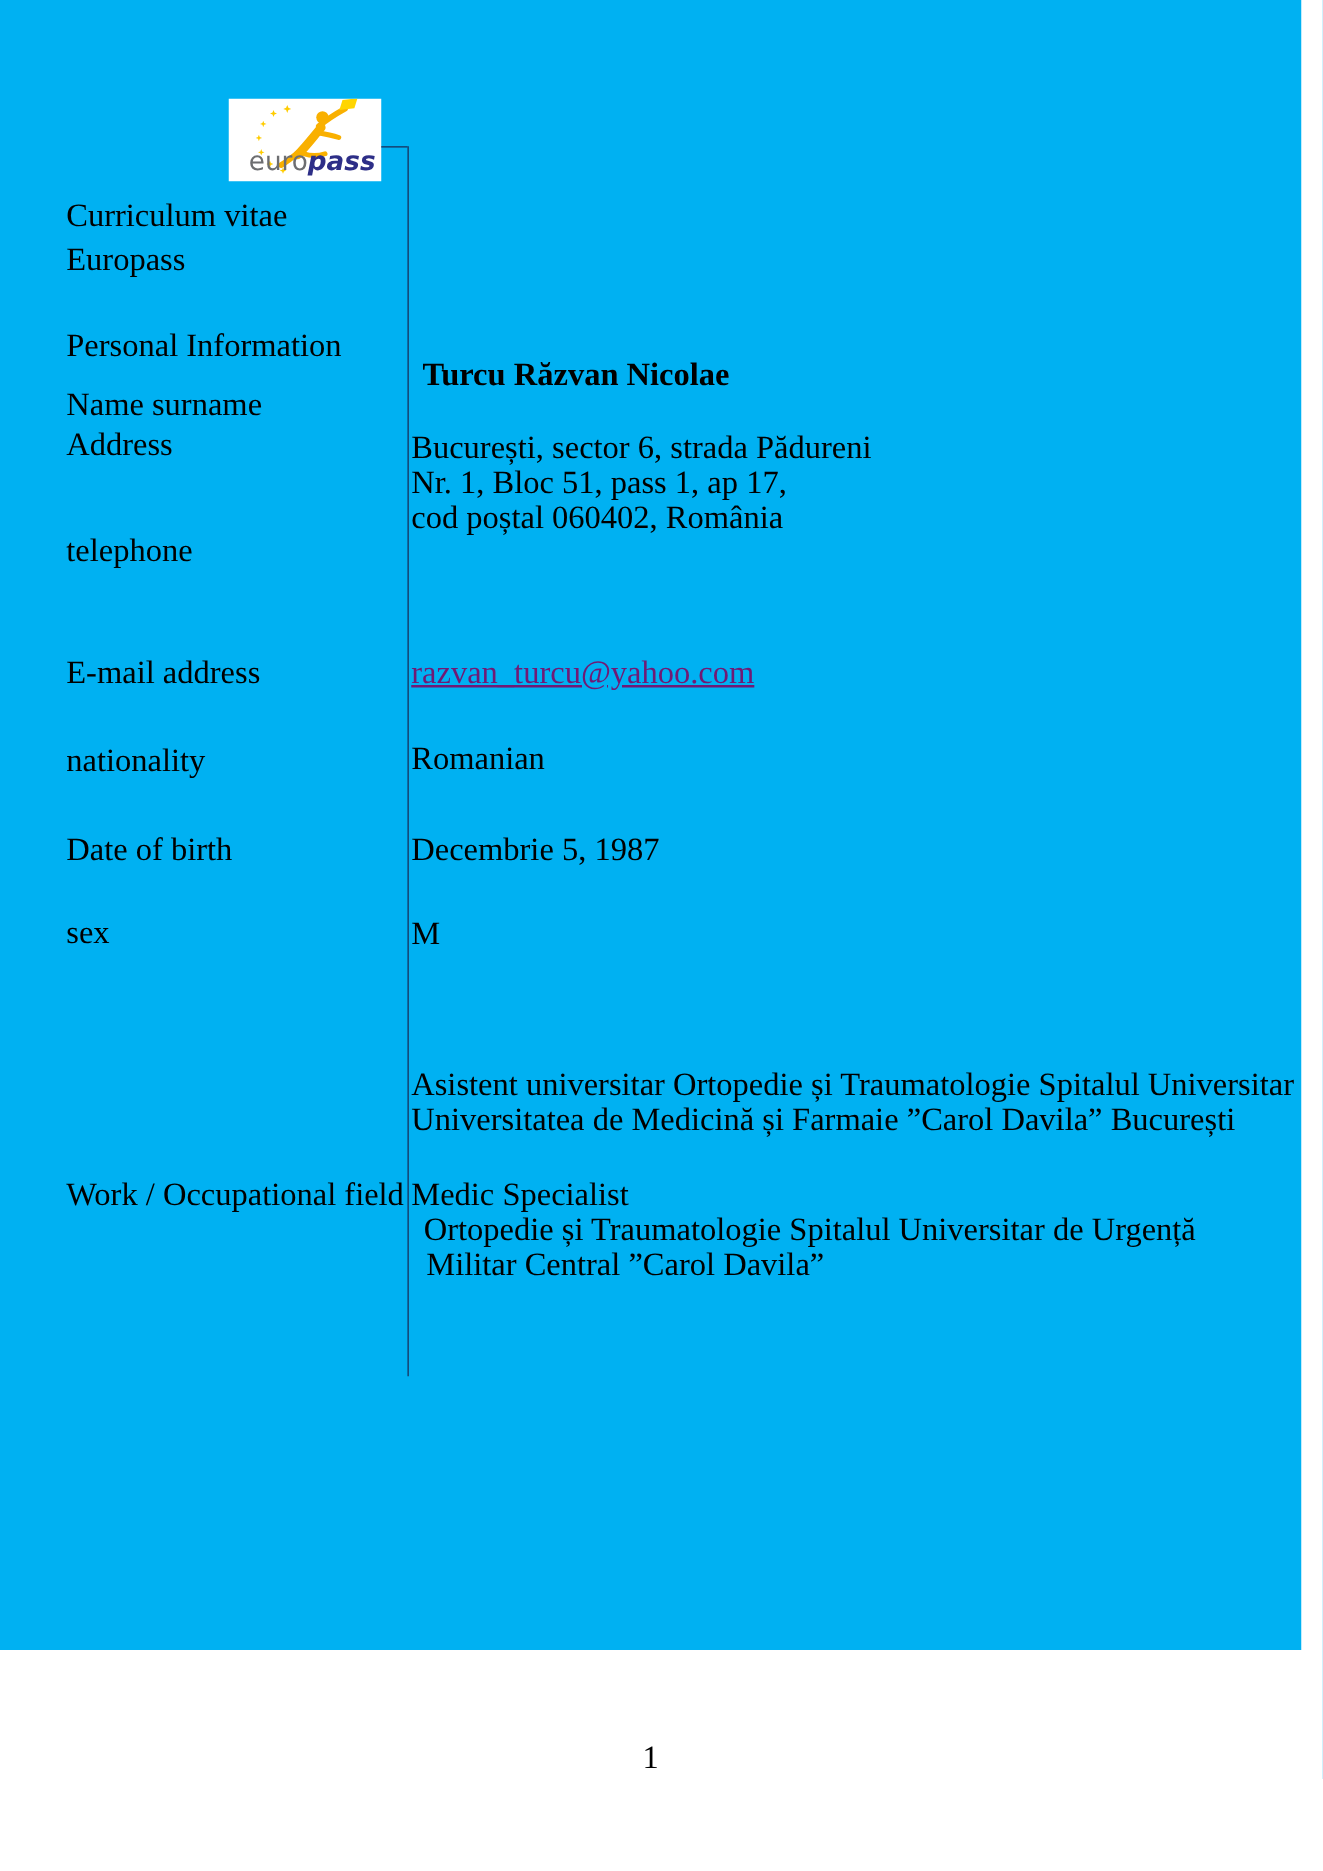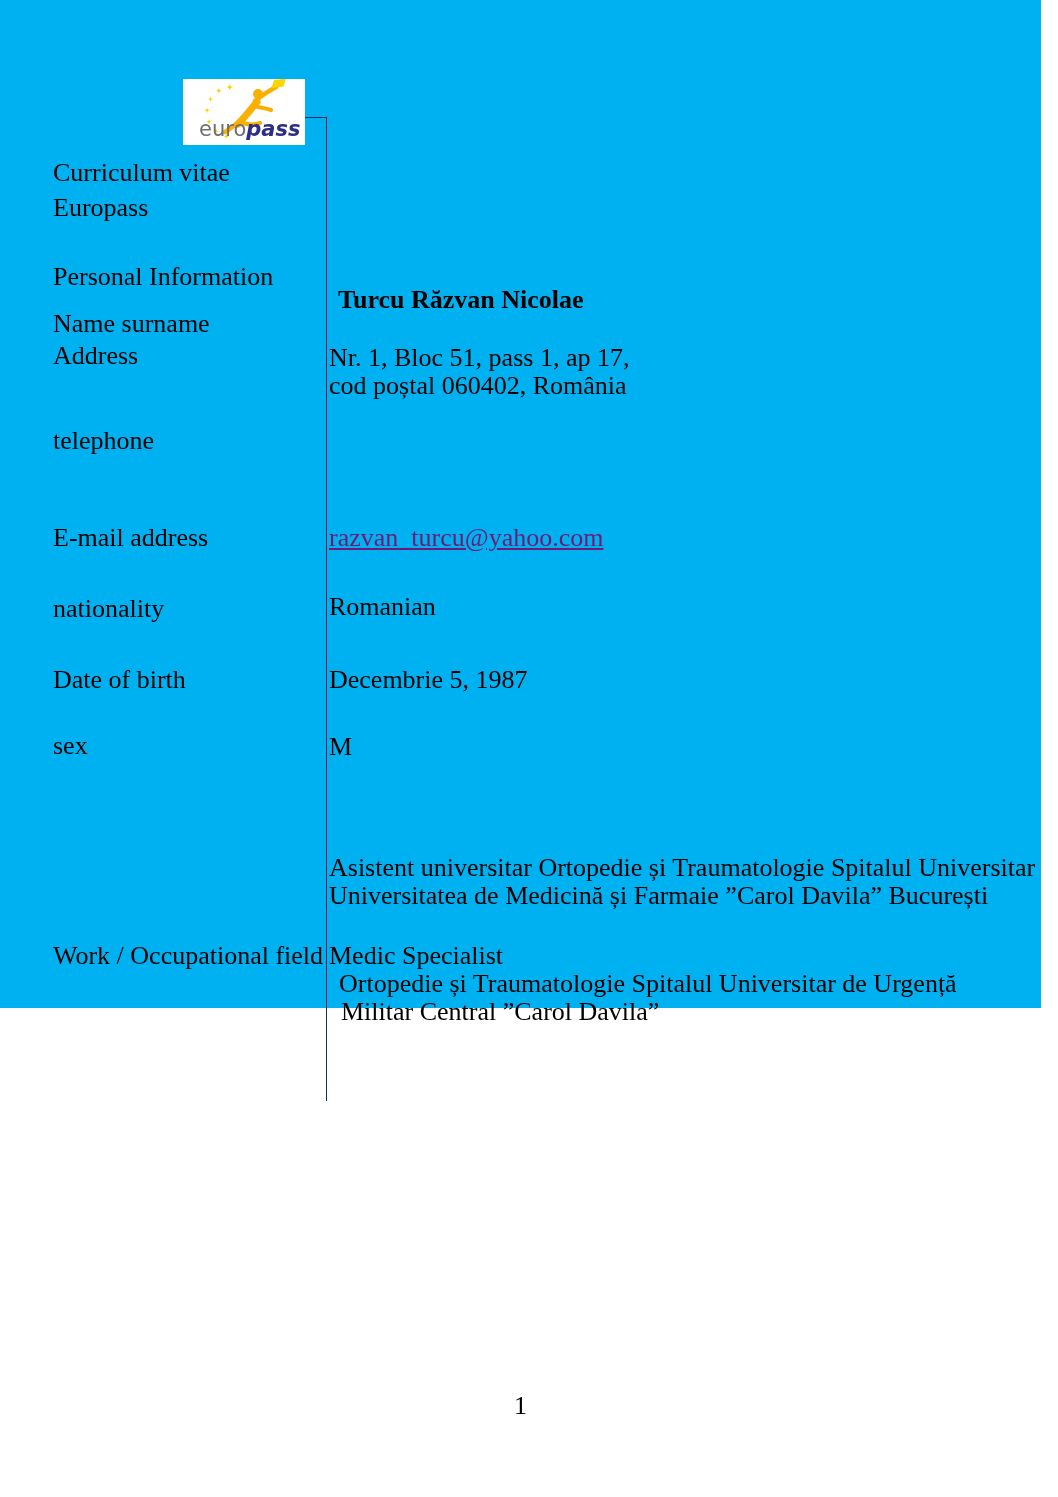--- a/index.html
+++ b/index.html
@@ -1,18 +1,18 @@
 <!DOCTYPE html>
 <html><head>
 <meta charset="utf-8">
 <style>
   html,body{margin:0;padding:0;background:#ffffff;}
   .canvas{position:relative;width:1058px;height:1497px;background:#ffffff;overflow:hidden;
           font-family:"Liberation Serif", "DejaVu Serif", serif;color:#000;}
-  .page{position:absolute;left:0;top:0;width:1041px;height:1008px;background:#00b1f2;}
+  .page{position:absolute;left:0;top:0;width:1041px;height:1320px;background:#00b1f2;}
   .abs{position:absolute;white-space:nowrap;font-size:26px;line-height:28px;}
   .label{left:53px;}
   .value{left:329px;}
   .bold{font-weight:bold;}
   .multiline div{white-space:nowrap;}
   .logo-box{position:absolute;left:183px;top:79px;width:122px;height:66px;background:#ffffff;}
   .connector-h{position:absolute;left:305px;top:117px;width:21px;height:1px;background:#1a2b57;}
   .divider-v{position:absolute;left:326px;top:117px;width:1px;height:984px;background:#1a2b57;}
   a.email{color:#701a75;text-decoration:underline;}
   .page-number{position:absolute;left:0;top:1392px;width:1041px;text-align:center;font-size:26px;line-height:28px;}
@@ -53,20 +53,21 @@
     <div class="abs label" style="top:159px">Curriculum vitae</div>
     <div class="abs label" style="top:194px">Europass</div>
 
     <div class="abs label" style="top:263px">Personal Information</div>
     <div class="abs bold" style="left:338px;top:286px">Turcu Răzvan Nicolae</div>
 
     <div class="abs label" style="top:310px">Name surname</div>
 
     <div class="abs label" style="top:342px">Address</div>
     <div class="abs value multiline" style="top:344px">
+      <div>București, sector 6, strada Pădureni</div>
       <div>Nr. 1, Bloc 51, pass 1, ap 17,</div>
       <div>cod poștal 060402, România</div>
     </div>
 
     <div class="abs label" style="top:427px">telephone</div>
 
     <div class="abs label" style="top:524px">E-mail address</div>
     <div class="abs value" style="top:524px"><a class="email" href="#">razvan_turcu@yahoo.com</a></div>
 
     <div class="abs label" style="top:595px">nationality</div>

